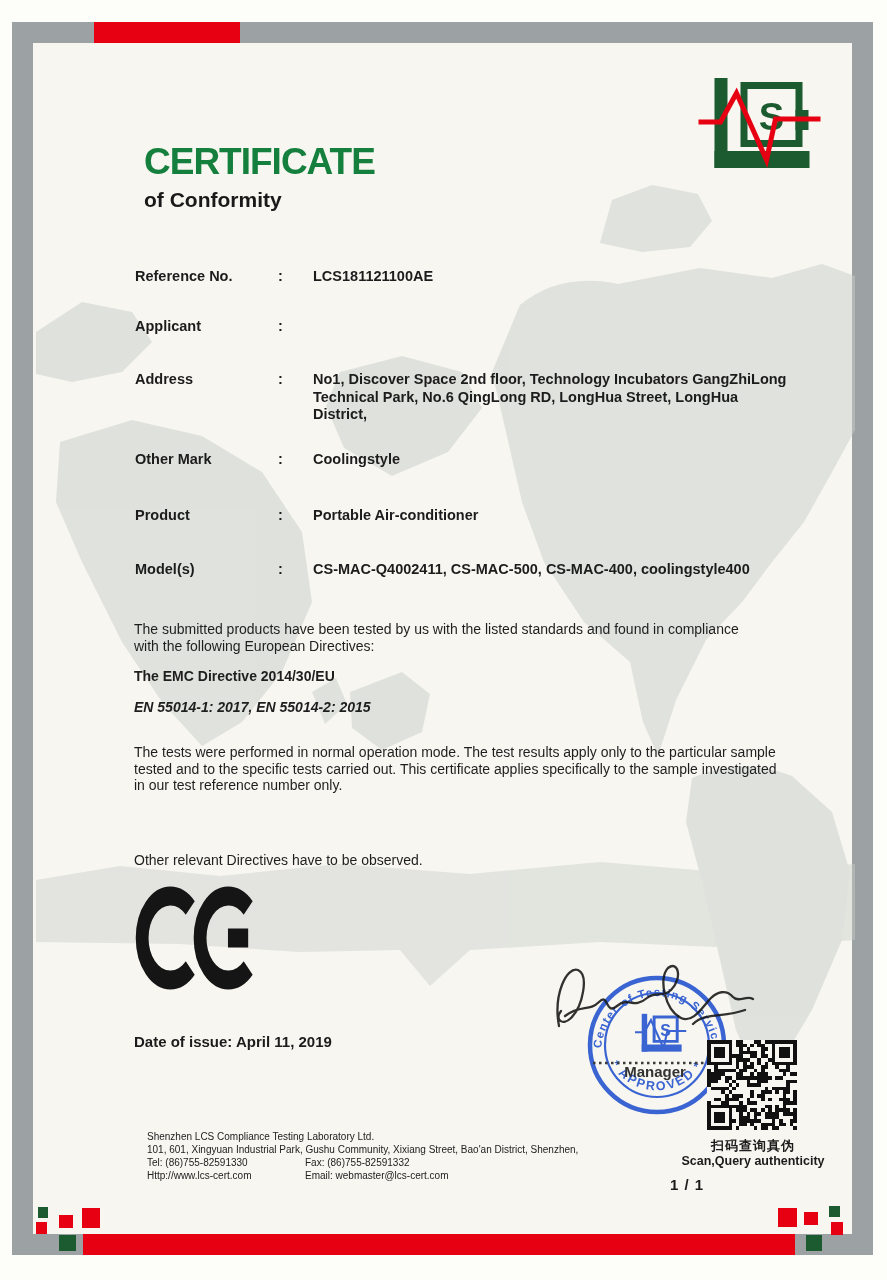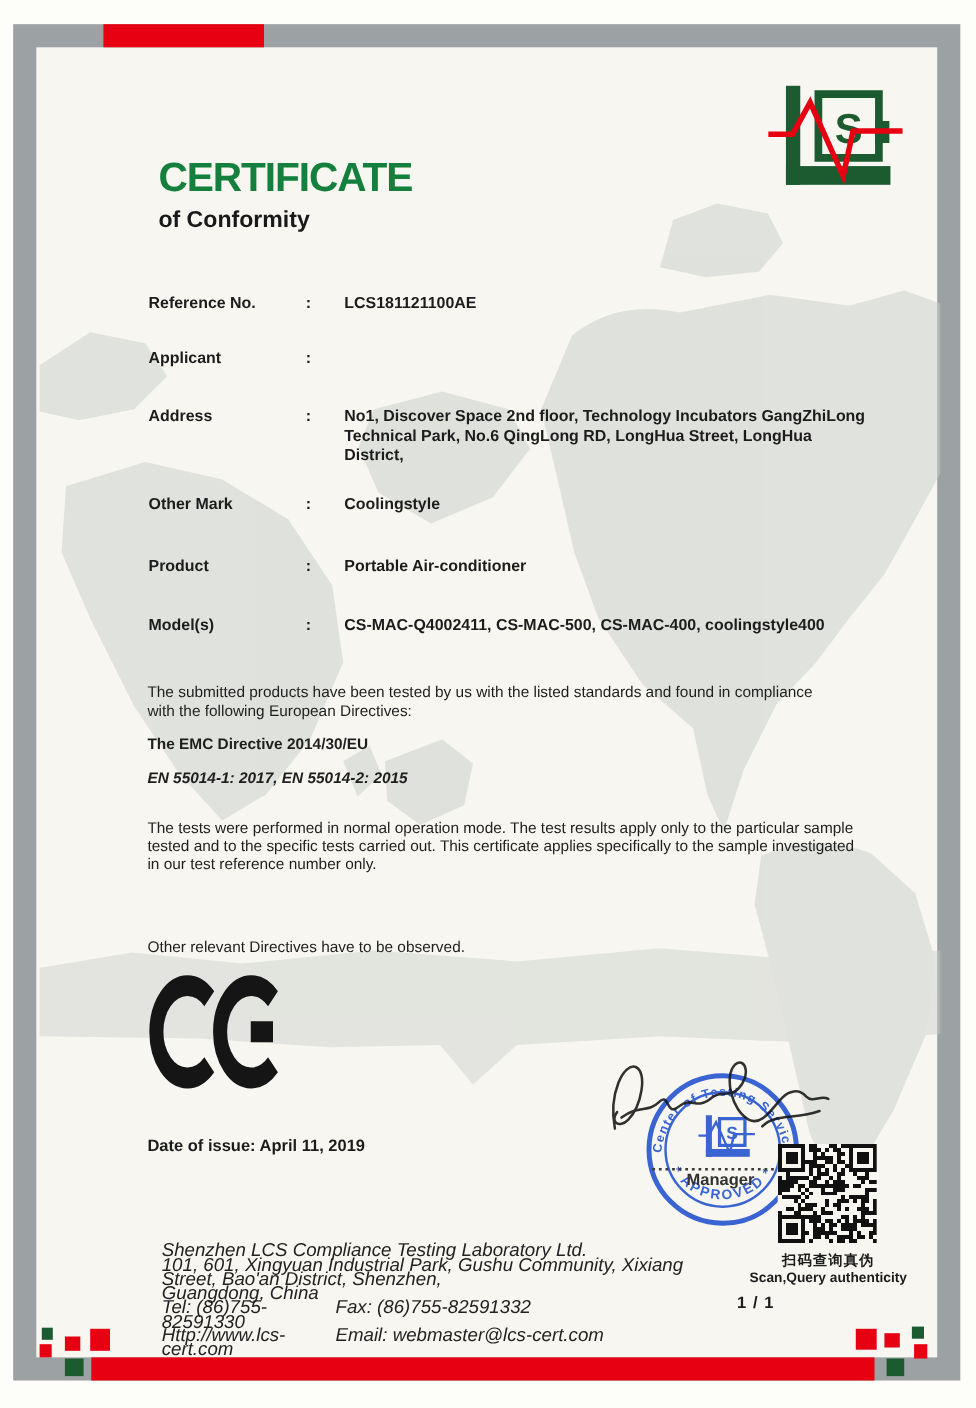--- a/index.html
+++ b/index.html
@@ -20,21 +20,21 @@
   .field-row .sep{width:21px;flex:none;}
   .field-row .val{flex:1;}
   .para{left:134px;font-size:14px;line-height:1.18;color:#1e1e1e;}
   .bold{font-weight:bold;}
   .date-line{font-size:15px;font-weight:bold;}
   .stamp-svg{opacity:.92;}
   .qr-box{background:#f7f6f0;}
   .qr-caption{text-align:center;line-height:1.2;}
   .qr-cn{font-size:13px;font-weight:bold;letter-spacing:1px;}
   .qr-en{font-size:12.5px;font-weight:bold;}
-  .footer{font-size:17px;line-height:12.9px;color:#222;font-style:italic;}
+  .footer{font-size:10px;line-height:12.9px;color:#222;}
   .footer .cols{display:flex;}
   .footer .c1{width:158px;flex:none;}
   .page-num{font-size:15px;font-weight:bold;letter-spacing:1px;}
 </style>
 </head>
 <body>
 
 <div class="canvas">
 
   <div class="abs frame"></div>
@@ -169,21 +169,20 @@
       </svg>
   </div>
   <div class="abs content qr-caption" style="left:658px;top:1138px;width:190px;">
     <div class="qr-cn">扫码查询真伪</div>
     <div class="qr-en">Scan,Query authenticity</div>
   </div>
 
   <div class="abs content footer" style="left:147px;top:1131px;width:520px;">
     <div>Shenzhen LCS Compliance Testing Laboratory Ltd.</div>
     <div>101, 601, Xingyuan Industrial Park, Gushu Community, Xixiang Street, Bao'an District, Shenzhen,</div>
-    <div>Guangdong, China</div>
     <div class="cols">
       <span class="c1">Tel: (86)755-82591330</span>
       <span>Fax: (86)755-82591332</span>
     </div>
     <div class="cols">
       <span class="c1">Http://www.lcs-cert.com</span>
       <span>Email: webmaster@lcs-cert.com</span>
     </div>
   </div>
 

